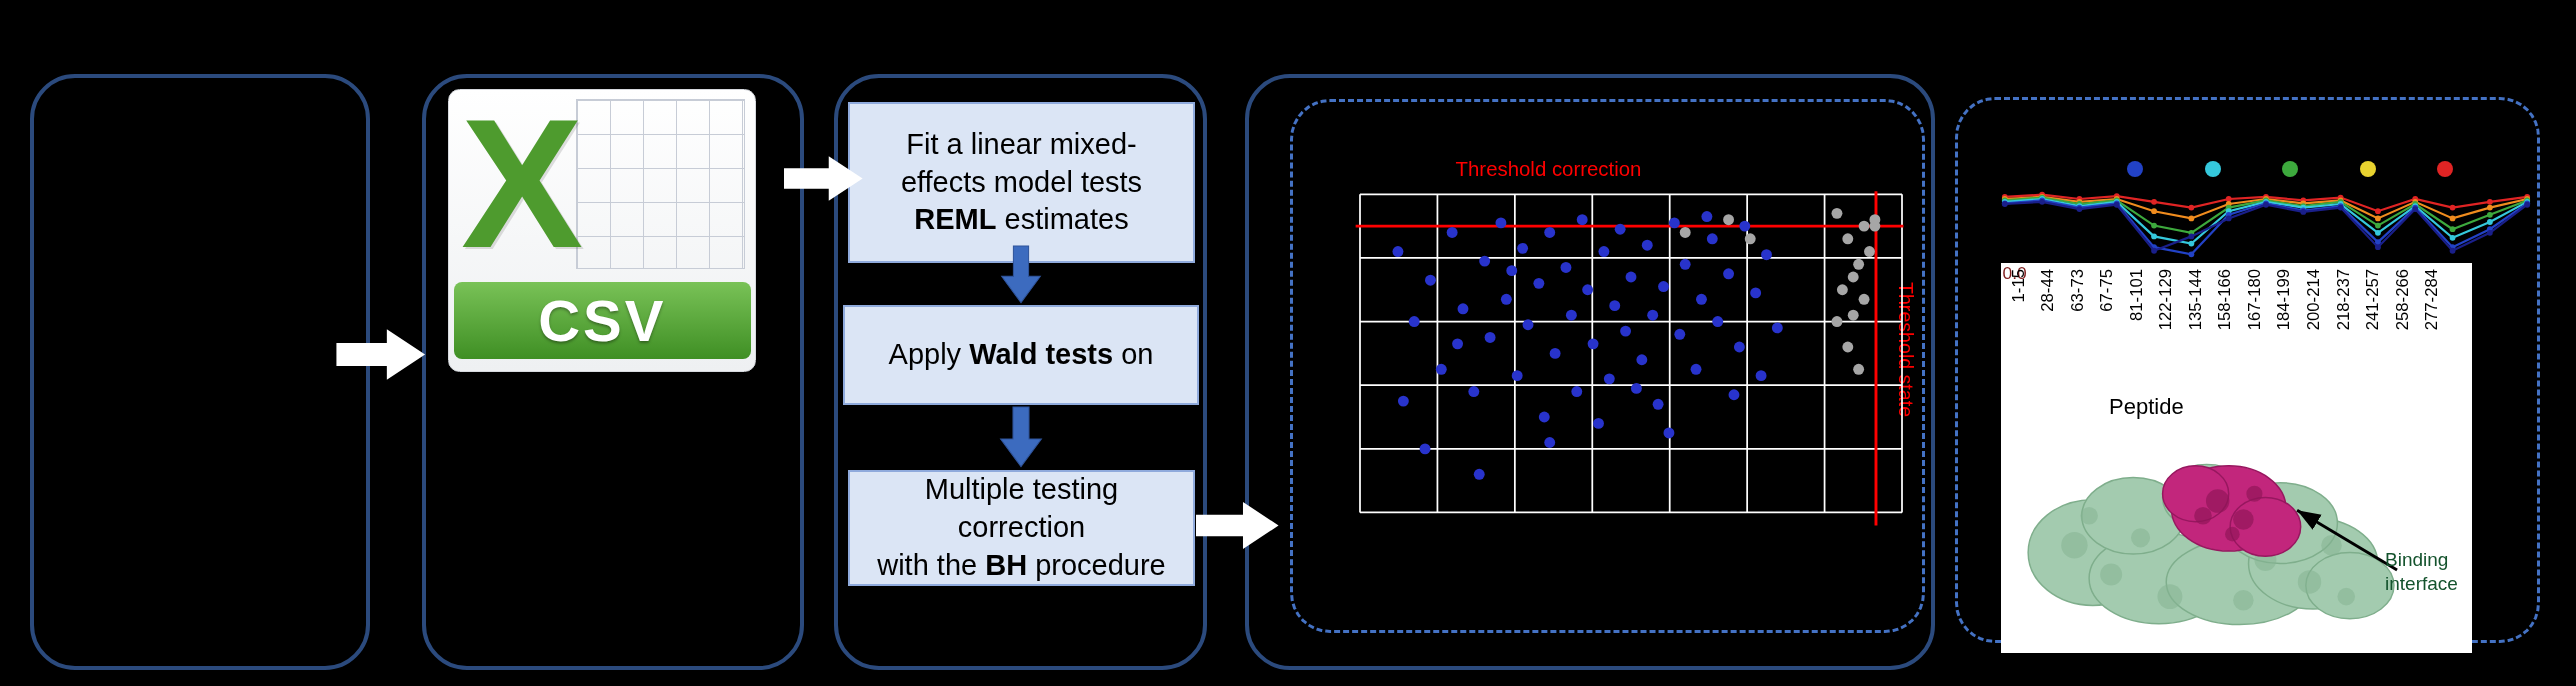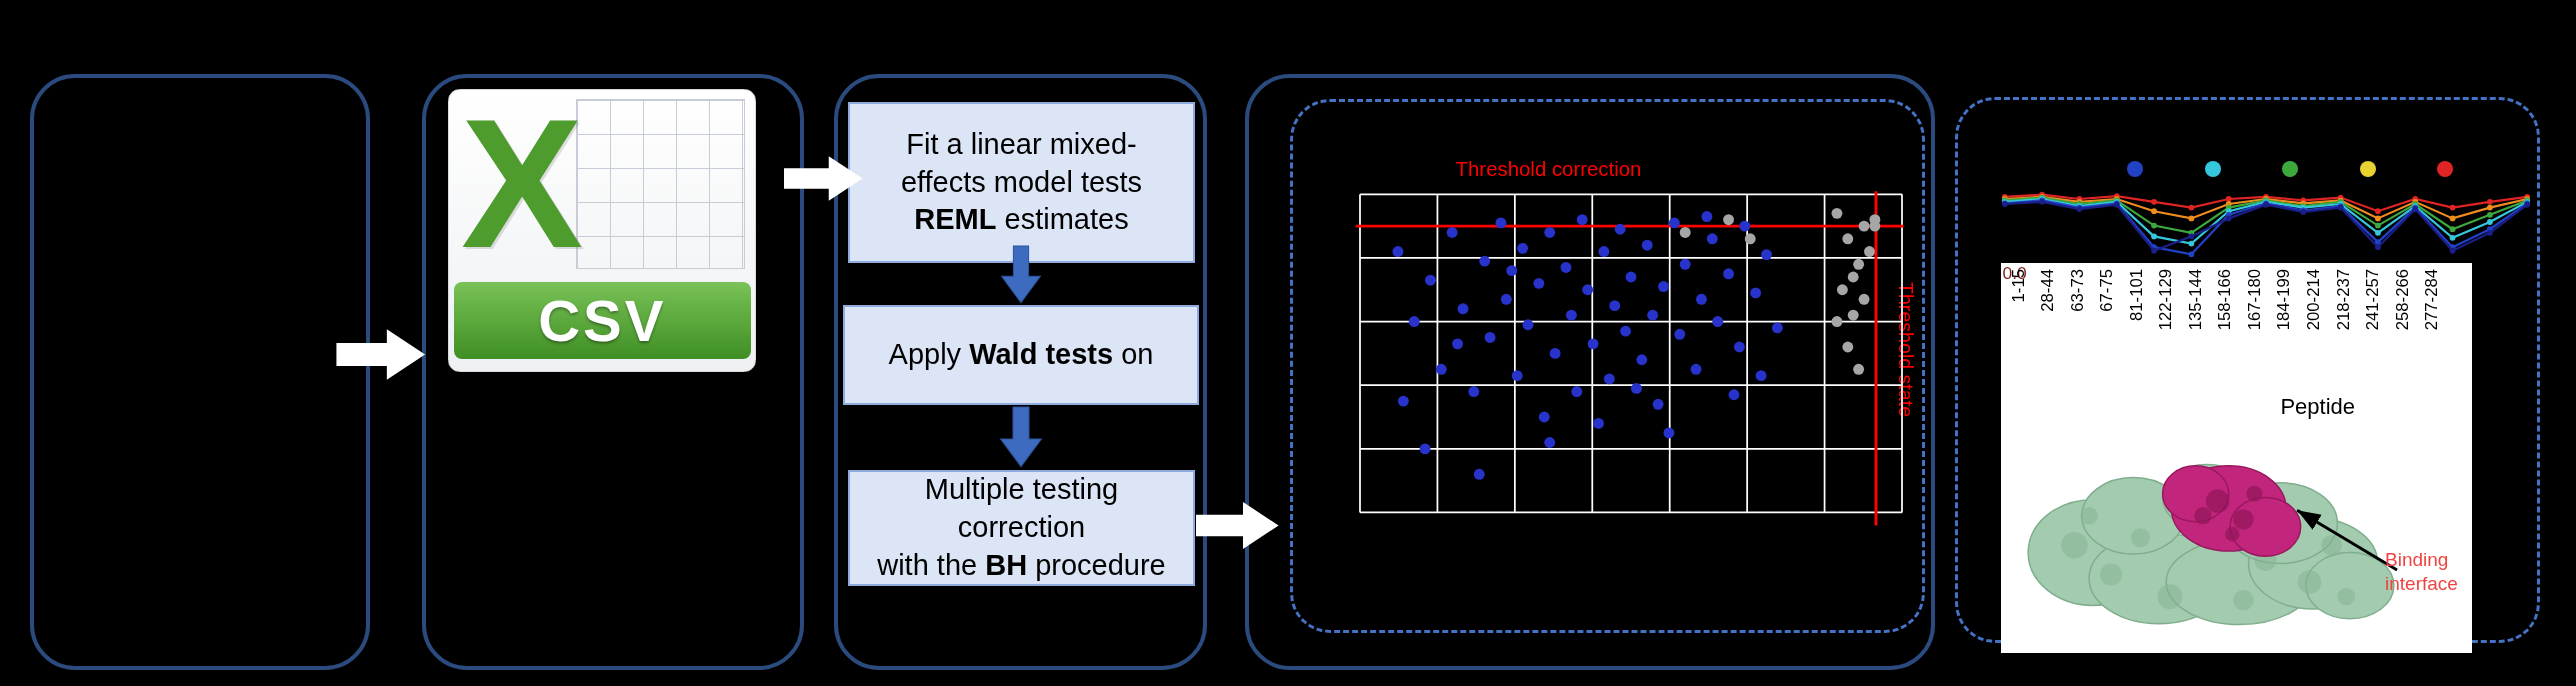--- a/index.html
+++ b/index.html
@@ -51,24 +51,24 @@
   
   .legend-dots { position:absolute; left:2127px; top:161px; width:326px; height:16px;
     display:flex; justify-content:space-between; }
   .legend-dot { width:16px; height:16px; border-radius:50%; }
   .white-panel { position:absolute; left:2001px; top:263px; width:471px; height:390px;
     background:#fff; z-index:5; }
   .ytick { position:absolute; left:1.5px; top:0px; font-size:17.4px; color:#7f1d1d; }
   .ticks-row { position:absolute; left:8.7px; top:5.8px; width:432px; height:120px;
     display:flex; justify-content:space-between; align-items:flex-start; }
   .tick { writing-mode:vertical-rl; transform:rotate(180deg); font-size:16.7px; color:#000; line-height:1.1; }
-  .peptide-label { position:absolute; left:136px; top:131px; width:218px; text-align:right;
+  .peptide-label { position:absolute; left:108px; top:131px; width:218px; text-align:left;
     font-size:22px; color:#000; }
   .binding-label { position:absolute; left:384px; top:285px; width:86px;
-    font-size:19px; line-height:1.25; color:#ef4444; }
+    font-size:19px; line-height:1.25; color:#14532d; }
   svg { overflow:visible; }
 </style>
 </head>
 <body>
 
 <div class="figure">
 
   <div class="flow-panel" style="left:30px;top:74px;width:340px;height:596px;"></div>
 
   <svg class="block-arrow" style="left:336px;top:327px;" width="91" height="55" viewBox="0 0 118 72">

